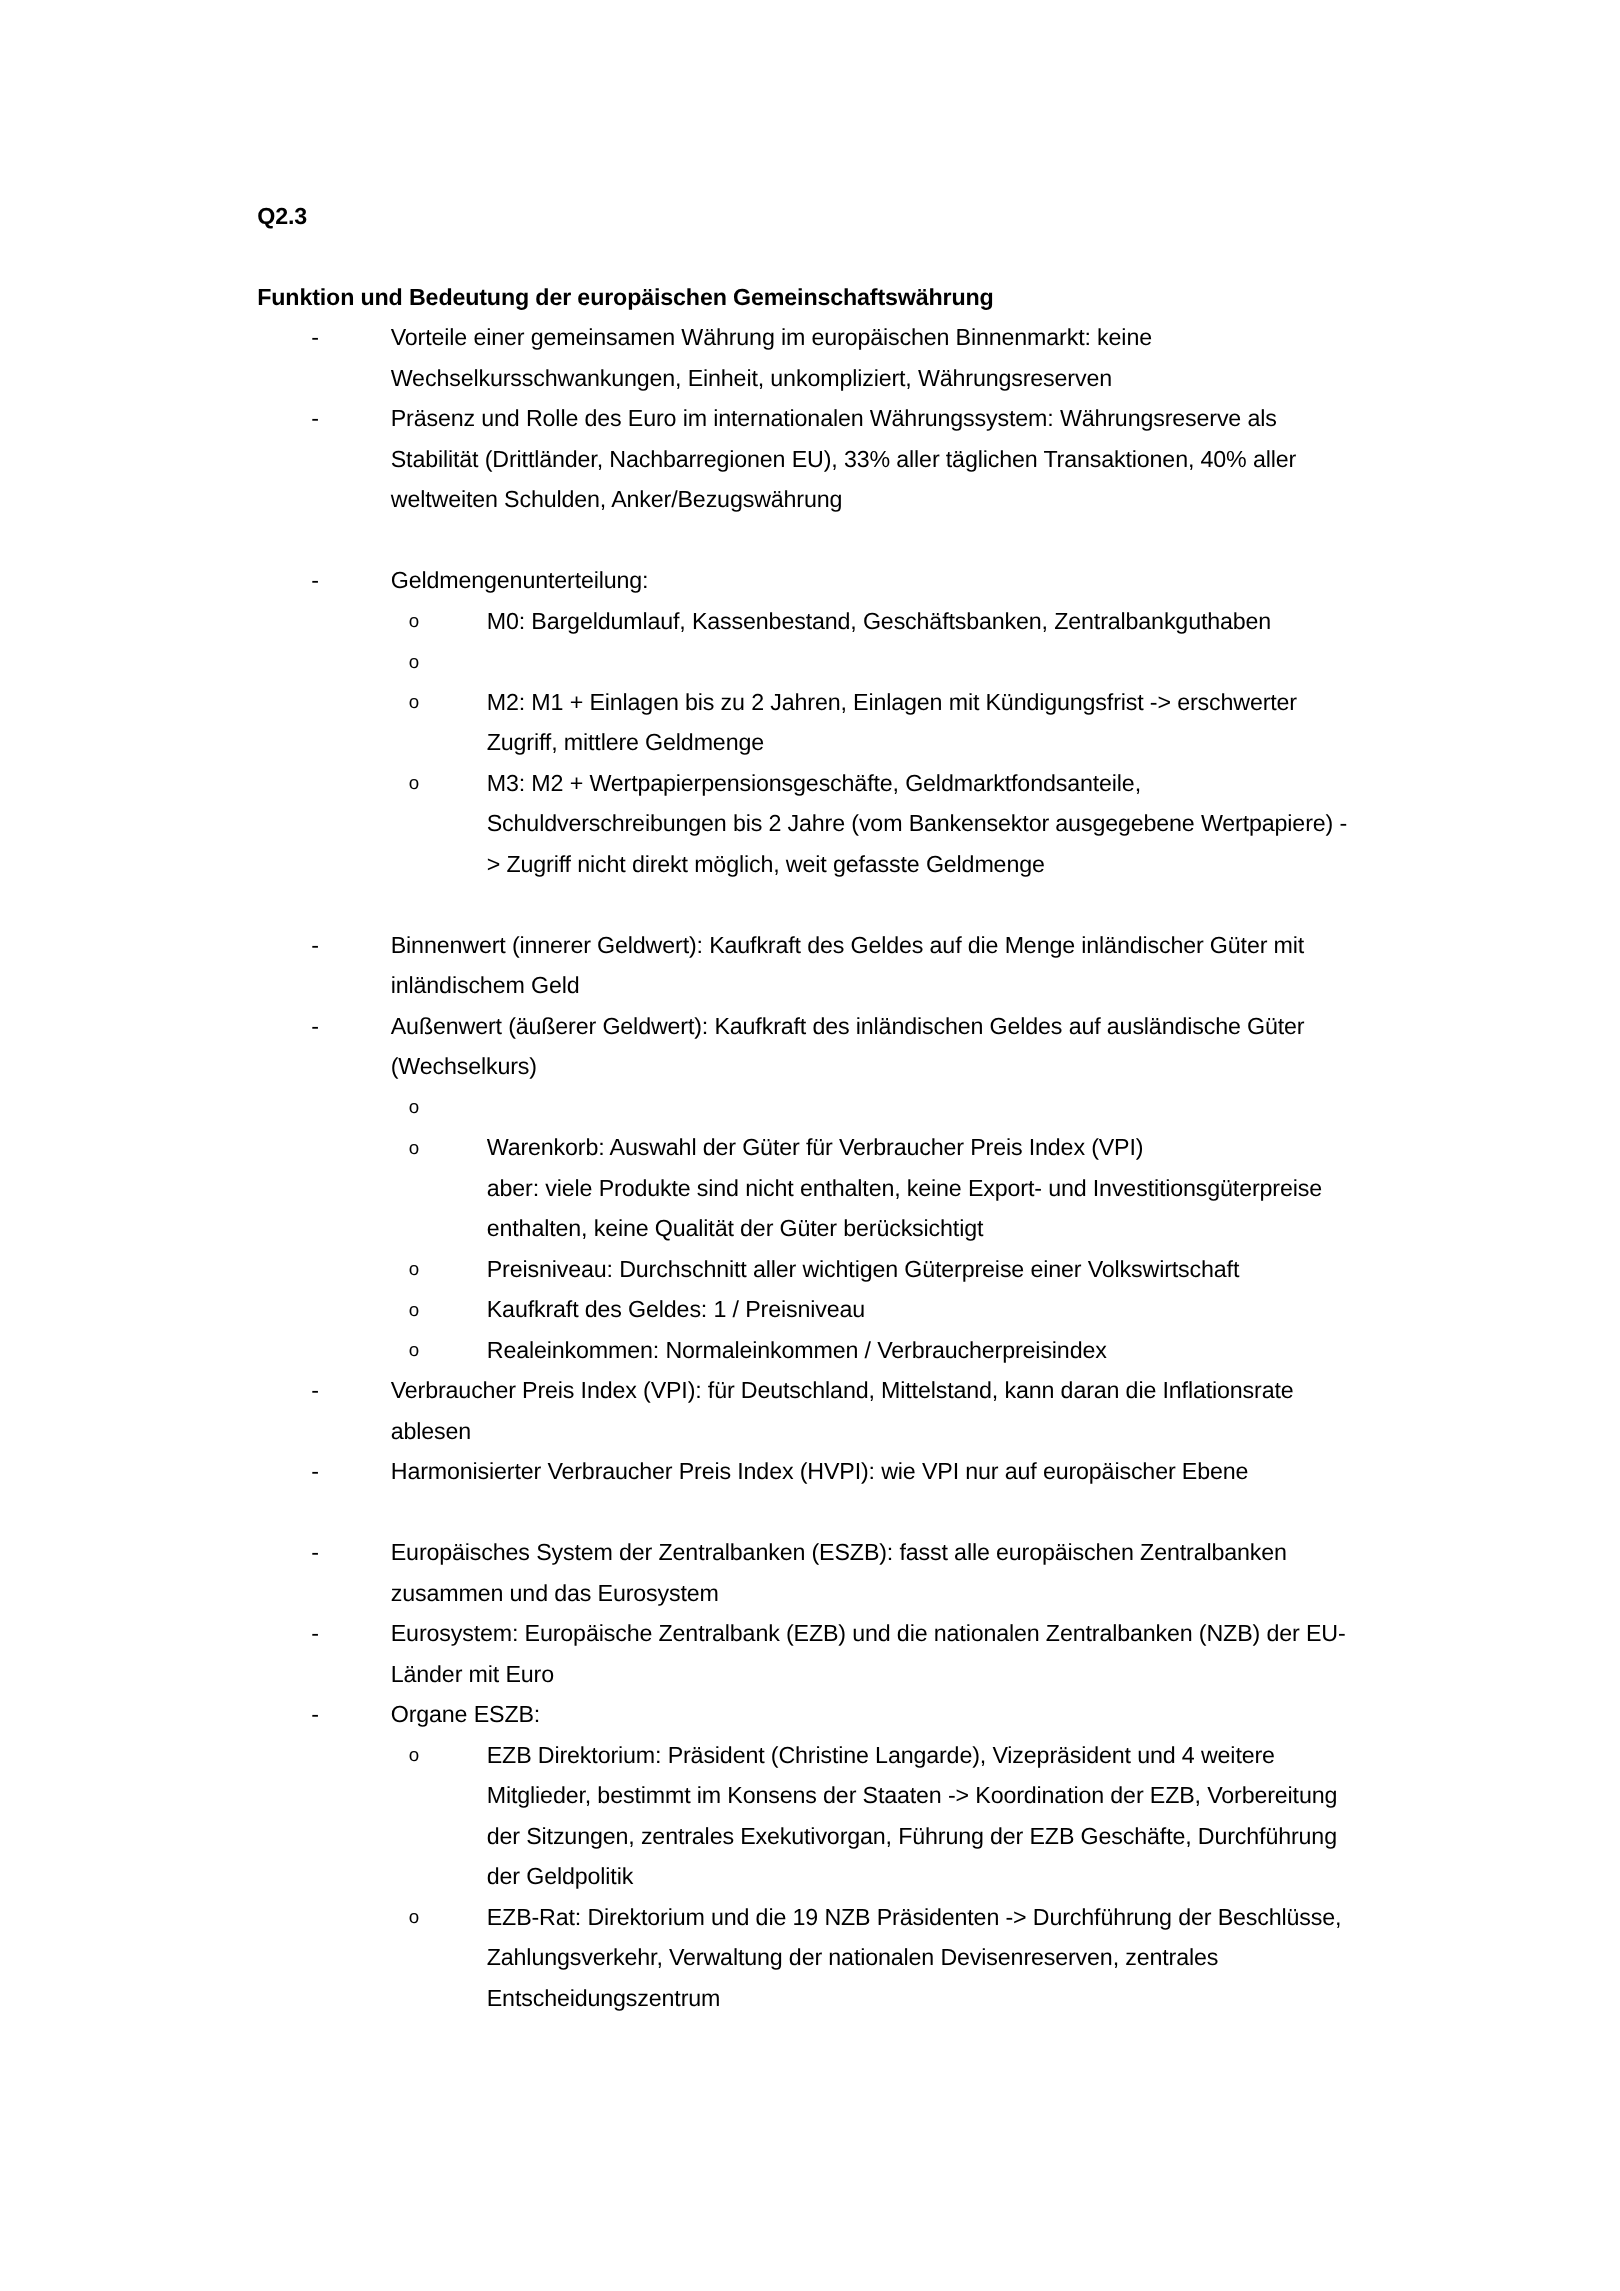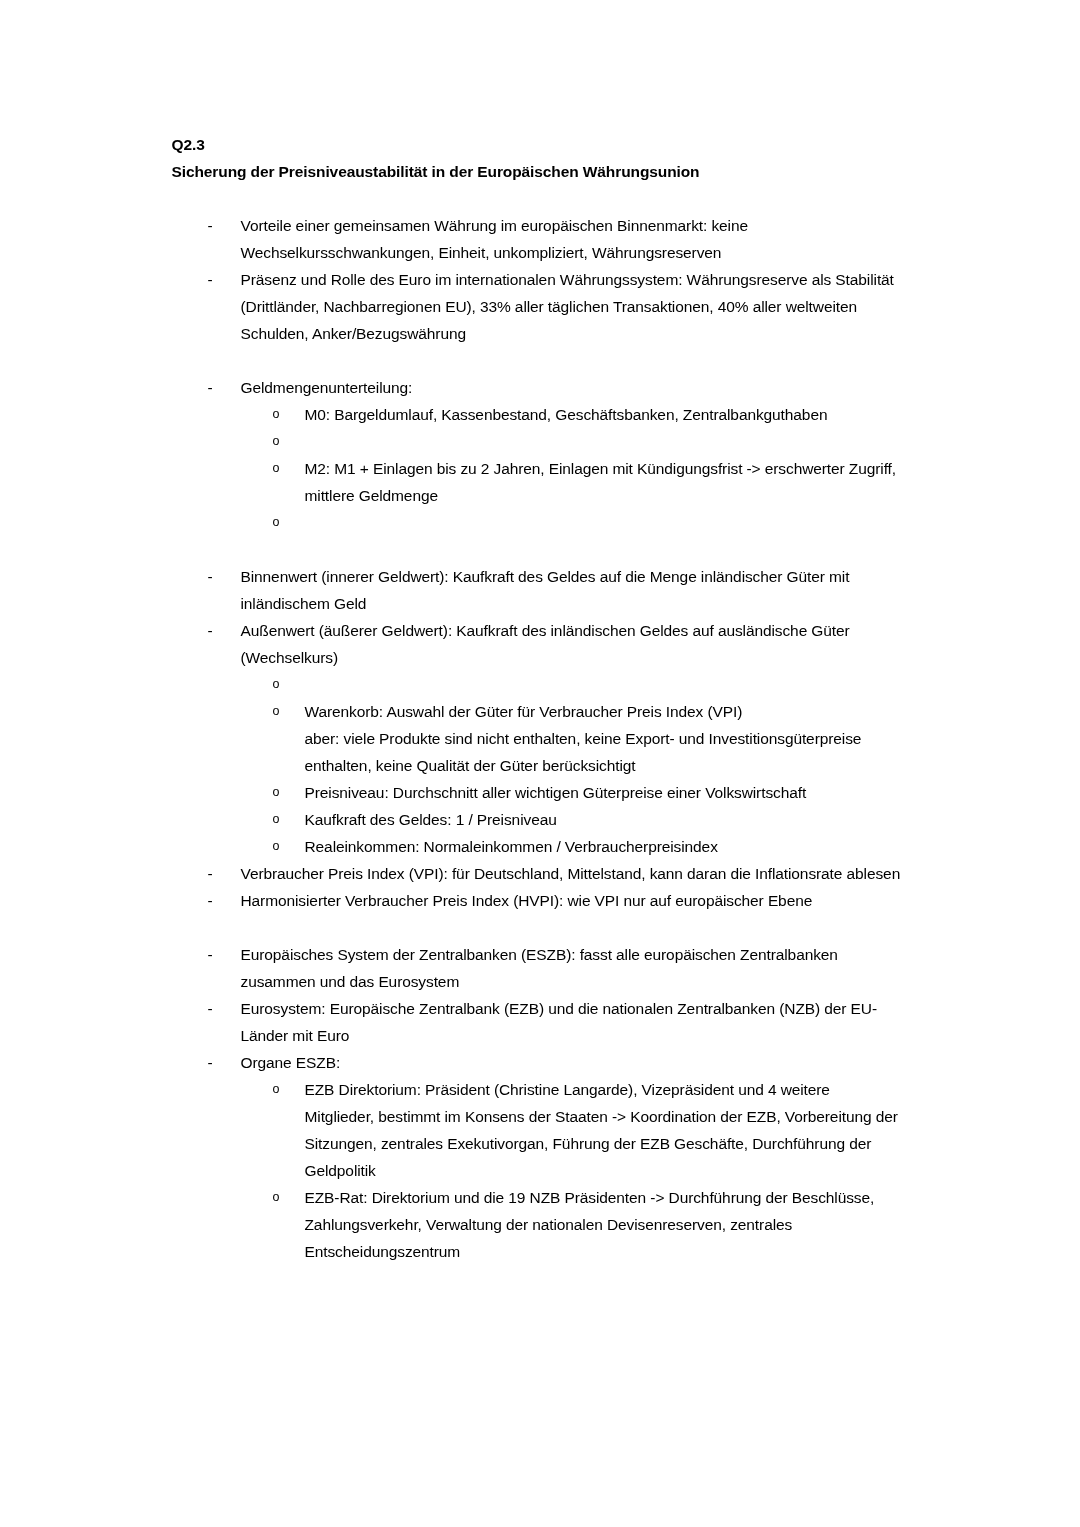--- a/index.html
+++ b/index.html
@@ -19,29 +19,29 @@
     overflow: hidden;
   }
   .bold { font-weight: bold; }
   .line-spacer { height: 27px; }
   .bullet { display: flex; align-items: flex-start; }
   .bullet .marker { flex: 0 0 auto; }
   .level1 { padding-left: 36px; }
   .level1 .marker { width: 33px; }
   .level2 { padding-left: 101px; }
   .level2 .marker { width: 32px; font-size: 12.5px; }
-  .bullet .text { flex: 1 1 auto; white-space: pre-wrap; }
+  .bullet .text { flex: 1 1 auto; white-space: pre-wrap; margin-left: 20px; }
 </style>
 </head>
 <body>
 
 <div class="page">
   <p class="bold">Q2.3</p>
-  <p class="bold">Sicherung der Preisniveaustabilität in der Europäischen Währungsunion</p>
   <div class="line-spacer"></div>
+  <p class="bold">Funktion und Bedeutung der europäischen Gemeinschaftswährung</p>
   <div>
       <div class="bullet level1">
         <span class="marker">-</span>
         <span class="text">Vorteile einer gemeinsamen Währung im europäischen Binnenmarkt: keine Wechselkursschwankungen, Einheit, unkompliziert, Währungsreserven</span>
       </div>
       <div class="bullet level1">
         <span class="marker">-</span>
         <span class="text">Präsenz und Rolle des Euro im internationalen Währungssystem: Währungsreserve als Stabilität (Drittländer, Nachbarregionen EU), 33% aller täglichen Transaktionen, 40% aller weltweiten Schulden, Anker/Bezugswährung</span>
       </div>
       <div class="line-spacer"></div>
@@ -55,20 +55,21 @@
       </div>
       <div class="bullet level2">
         <span class="marker">o</span>
       </div>
       <div class="bullet level2">
         <span class="marker">o</span>
         <span class="text">M2: M1 + Einlagen bis zu 2 Jahren, Einlagen mit Kündigungsfrist -&gt; erschwerter Zugriff, mittlere Geldmenge</span>
       </div>
       <div class="bullet level2">
         <span class="marker">o</span>
+        <span class="text">M3: M2 + Wertpapierpensionsgeschäfte, Geldmarktfondsanteile, Schuldverschreibungen bis 2 Jahre (vom Bankensektor ausgegebene Wertpapiere) -&gt; Zugriff nicht direkt möglich, weit gefasste Geldmenge</span>
       </div>
       <div class="line-spacer"></div>
       <div class="bullet level1">
         <span class="marker">-</span>
         <span class="text">Binnenwert (innerer Geldwert): Kaufkraft des Geldes auf die Menge inländischer Güter mit inländischem Geld</span>
       </div>
       <div class="bullet level1">
         <span class="marker">-</span>
         <span class="text">Außenwert (äußerer Geldwert): Kaufkraft des inländischen Geldes auf ausländische Güter (Wechselkurs)</span>
       </div>

